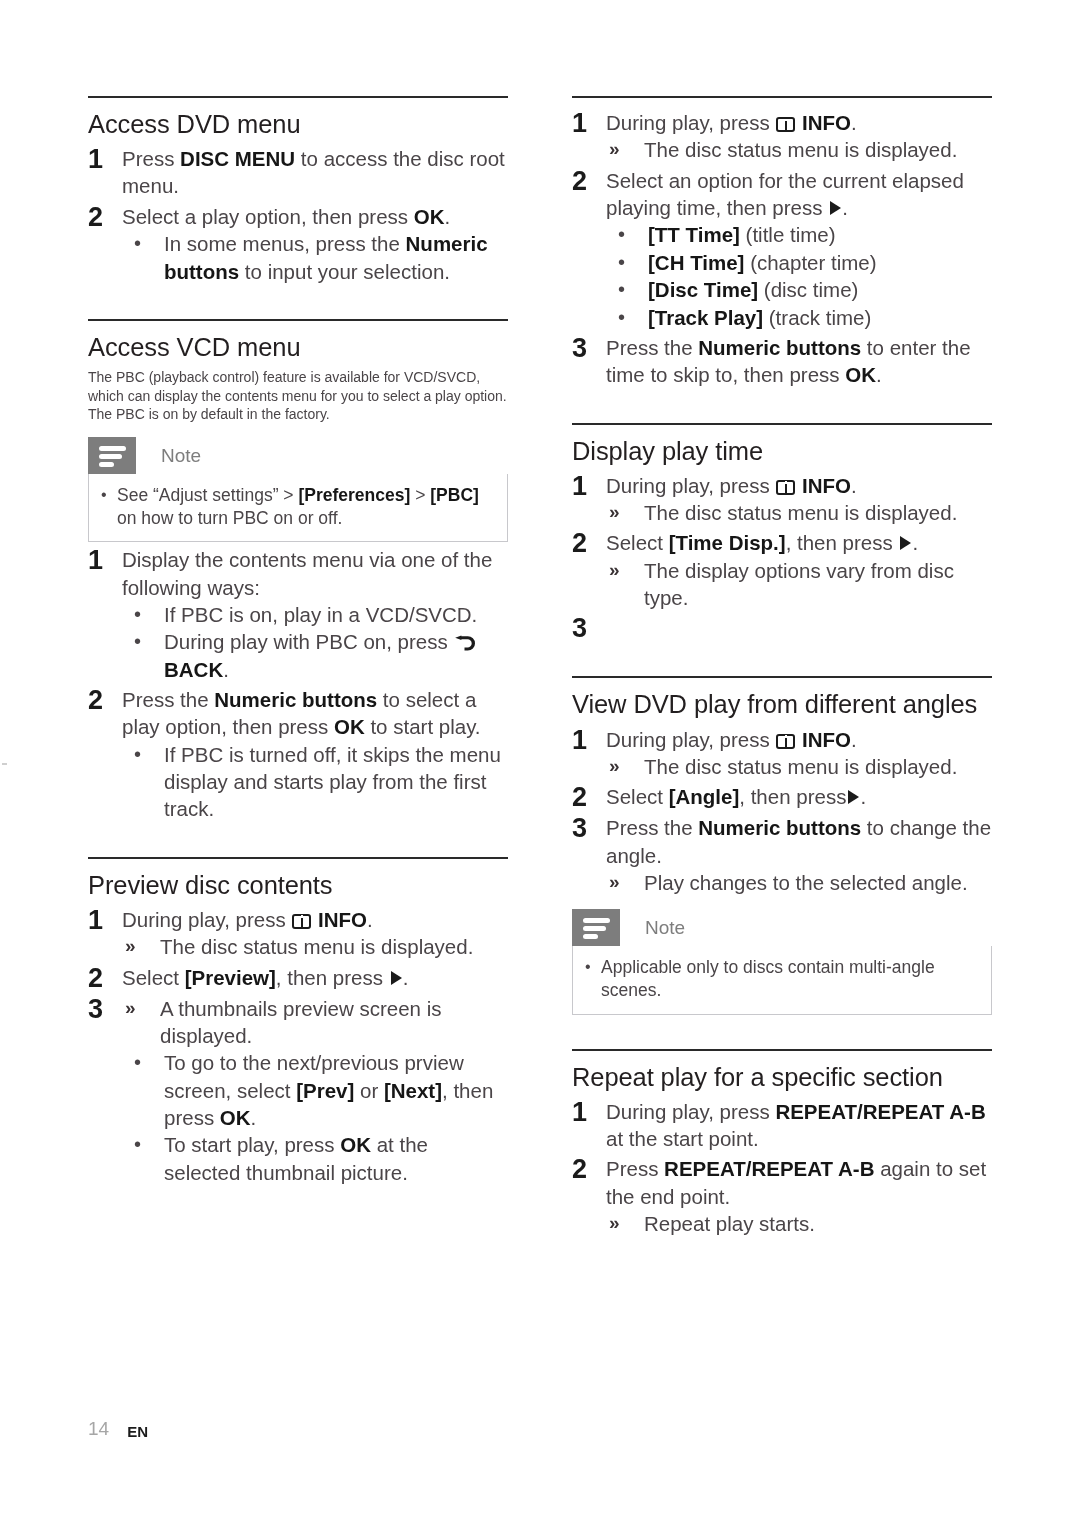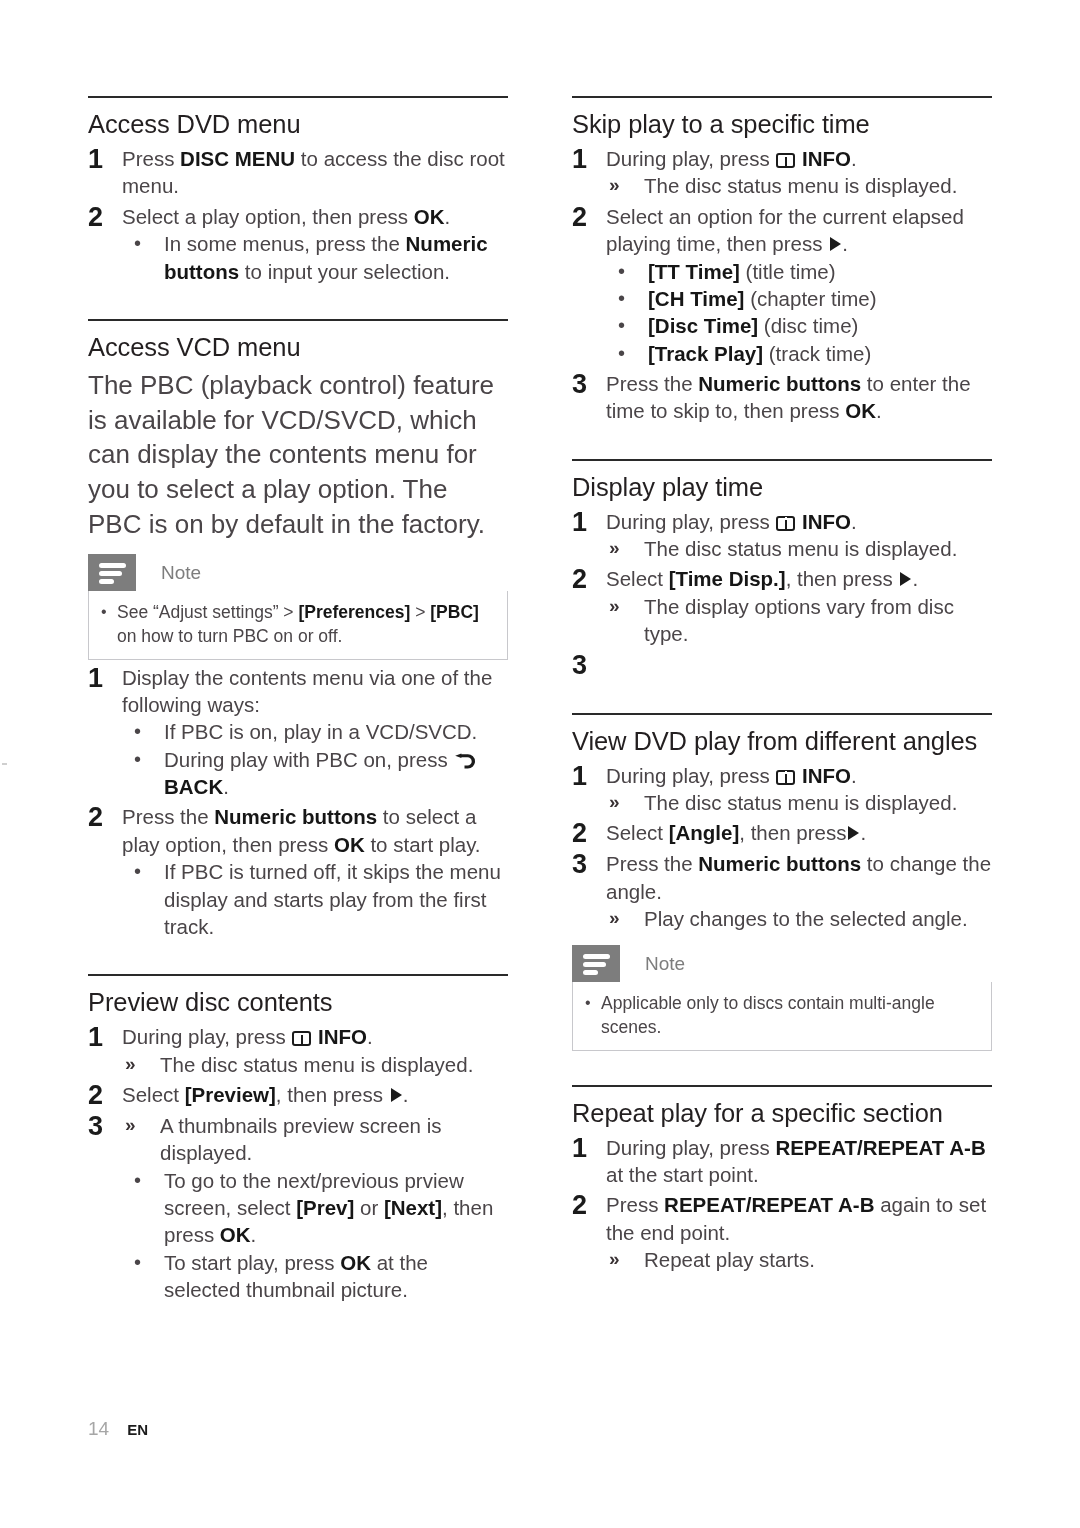--- a/index.html
+++ b/index.html
@@ -60,21 +60,21 @@
   .step .body {
     flex: 1 1 auto;
     font-size: 20.5px;
     line-height: 1.335;
     color: #4a4548;
     font-weight: 400;
   }
 
   
   p.para {
-    font-size: 26px;
+    font-size: 14px;
     line-height: 1.335;
     color: #4a4548;
     margin-top: 3px;
   }
 
   
   ul.bullets, ul.arrows { list-style: none; }
   ul.bullets li, ul.arrows li {
     display: flex;
     align-items: flex-start;
@@ -194,21 +194,21 @@
     line-height: 1.42;
     color: #4a4548;
   }
   .note-box li .txt { flex: 1 1 auto; }
   .note-box b { font-weight: 700; color: #161616; }
 
   .footer {
     position: absolute;
     left: 88px; top: 1418px;
     display: flex;
-    align-items: center;
+    align-items: flex-end;
     gap: 18px;
   }
   .footer .pg {
     font-size: 19px;
     color: #a6a6a6;
     font-weight: 400;
   }
   .footer .lang {
     font-size: 15px;
     color: #1b1b1b;
@@ -341,21 +341,20 @@
                   <span class="txt">To start play, press <b>OK</b> at the selected thumbnail picture.</span>
                 </li>
               </ul>
             </div>
           </div>
         </div>
       </div>
     <div class="col" id="col-right">
         <div class="sect">
           <div class="rule"></div>
-          <h2 class="heading">Skip play to a specific time</h2>
           <div class="step">
             <div class="num">1</div>
             <div class="body">
               <div>During play, press <span class="ico-info"></span> <b>INFO</b>.</div>
               <ul class="arrows">
                 <li>
                   <span class="mk">»</span>
                   <span class="txt">The disc status menu is displayed.</span>
                 </li>
               </ul>

